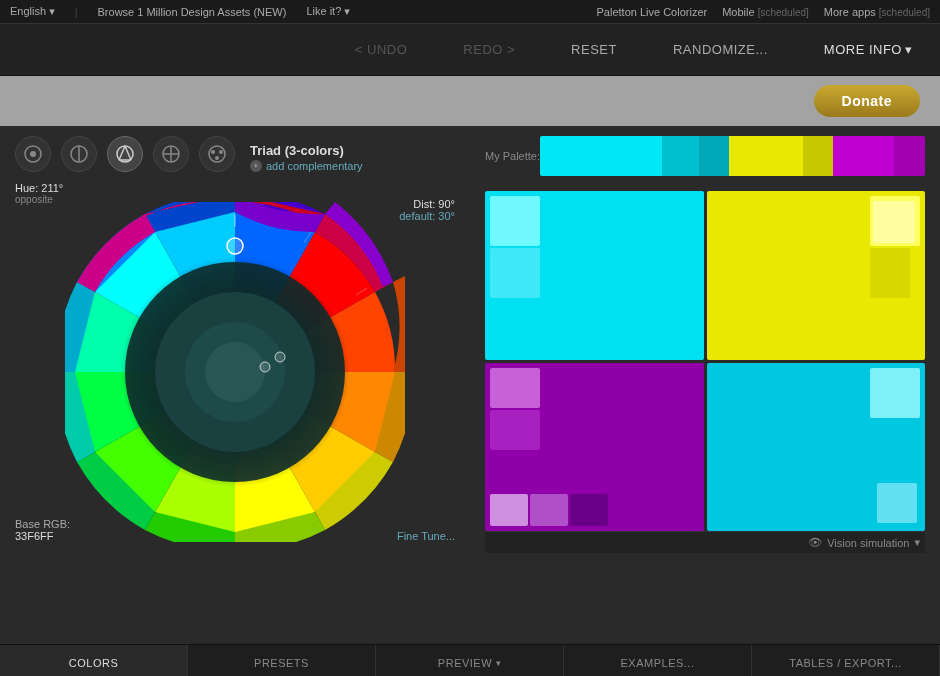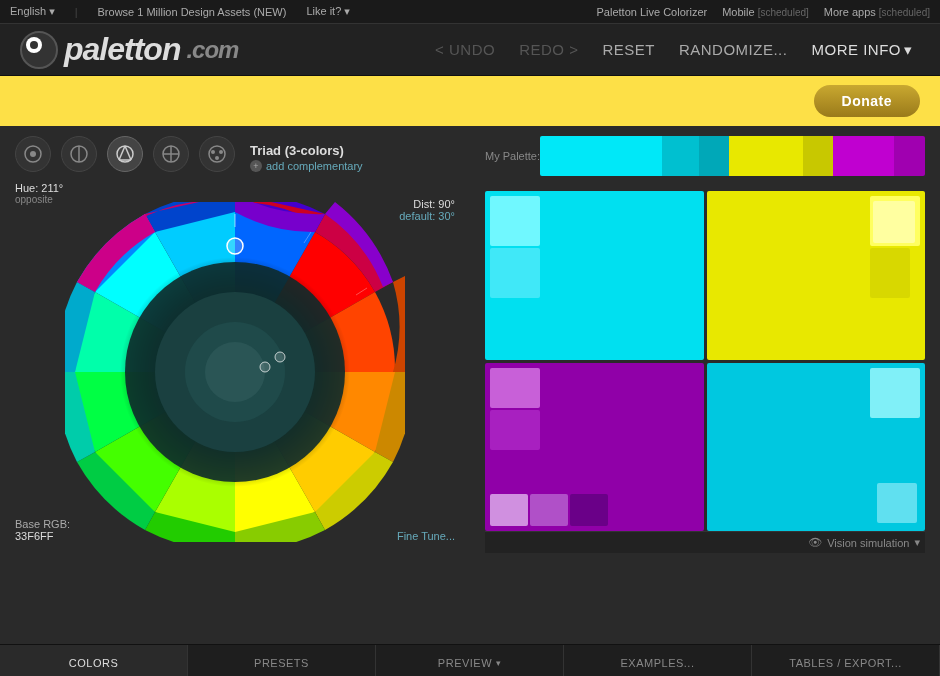--- a/index.html
+++ b/index.html
@@ -70,34 +70,35 @@
     .logo-com { font-size: 24px; color: #888; font-style: italic; }
     
     #nav-buttons {
       margin-left: auto;
       display: flex;
       align-items: center;
       gap: 8px;
     }
     .nav-btn {
       color: #aaa;
-      font-size: 15px;
+      font-size: 13px;
       cursor: pointer;
       padding: 4px 8px;
       letter-spacing: 0.5px;
+      margin-left: 32px;
     }
     .nav-btn.disabled { color: #555; cursor: default; }
     .nav-btn.active { color: #ddd; }
     #more-info-btn {
       display: flex; align-items: center; gap: 3px;
     }
 
     
     #donate-area {
-      background: #fde047;
+      background: #a3a3a3;
       height: 50px;
       display: flex;
       align-items: center;
       justify-content: flex-end;
       padding: 0 20px;
     }
     #donate-btn {
       background: linear-gradient(to bottom, #c9a830, #9a7a1a);
       color: #fff;
       border: none;
@@ -330,25 +331,20 @@
       <span class="scheduled">[scheduled]</span>
     </span>
     <span class="link">
       <span>More apps</span>
       <span class="scheduled">[scheduled]</span>
     </span>
   </div>
 </div>
 
 <div id="header">
-  <div id="logo">
-    <div class="logo-icon"></div>
-    <span class="logo-text">paletton</span>
-      <span class="logo-com">.com</span>
-  </div>
   <div id="nav-buttons">
     <span class="nav-btn disabled">&lt; UNDO</span>
     <span class="nav-btn disabled">REDO &gt;</span>
     <span class="nav-btn">RESET</span>
     <span class="nav-btn">RANDOMIZE...</span>
     <span class="nav-btn active" id="more-info-btn">
       <span>MORE INFO</span> 
         <span>▾</span>
     </span>
   </div>

